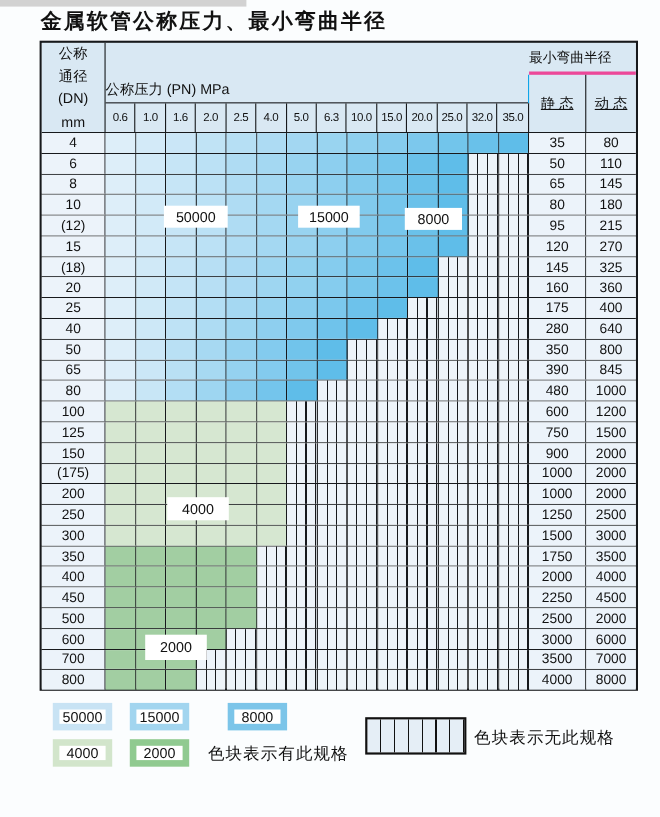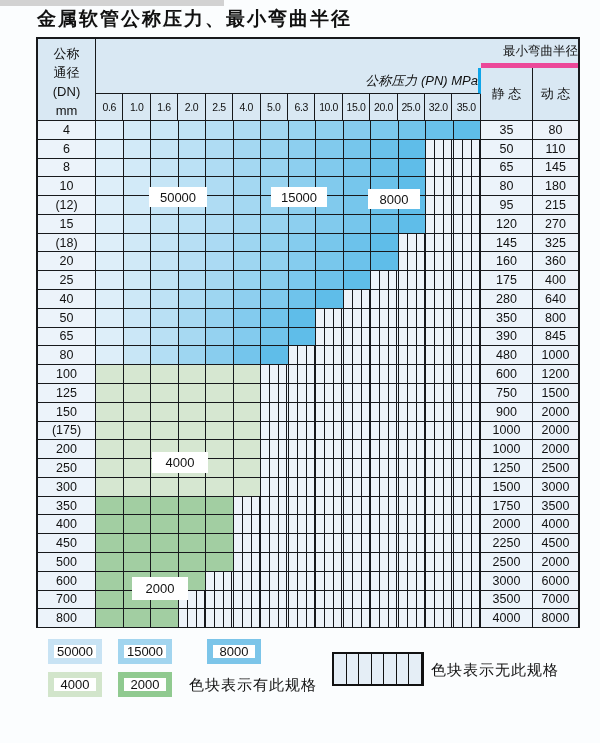--- a/index.html
+++ b/index.html
@@ -25,34 +25,34 @@
   }
   
   .header{
     display:grid;
     grid-template-columns:58px 385px 97px;
     grid-template-rows:29px 26px 26px;
     background:#d9e8f3;
     border-bottom:1px solid #17191c;
     box-sizing:border-box;
   }
-  .hcell{display:flex;align-items:center;justify-content:flex-end;font-size:13px;box-sizing:border-box;}
+  .hcell{display:flex;align-items:center;justify-content:space-between;font-size:13px;box-sizing:border-box;}
   .h-dn{grid-area:1/1/4/2;border-right:1px solid #17191c;flex-direction:column;line-height:19px;font-size:13px;}
   .h-bend{grid-area:1/2/2/3;border-right:1px solid #17191c;border-bottom:1px solid #17191c;}
-  .h-radius{grid-area:1/3/2/4;border-bottom:5px solid #ec4899;letter-spacing:0px;font-size:12.5px;}
-  .h-press{grid-area:2/2/3/3;border-right:3px solid #0ea5e9;border-bottom:1px solid #17191c;font-style:italic;}
+  .h-radius{grid-area:1/3/2/4;border-bottom:3px solid #ec4899;letter-spacing:0px;font-size:12.5px;}
+  .h-press{grid-area:2/2/3/3;border-right:1px solid #0ea5e9;border-bottom:1px solid #17191c;}
   .h-pcols{grid-area:3/2/4/3;border-right:1px solid #17191c;display:flex;}
   .pcell{
     width:27.5px;box-sizing:border-box;border-right:1px solid #17191c;
     display:flex;align-items:center;justify-content:center;
     font-size:10.5px;letter-spacing:-0.4px;
   }
   .pcell:last-child{border-right:none;}
   .h-sd{grid-area:2/3/4/4;display:flex;}
-  .h-static,.h-dynamic{display:flex;align-items:center;justify-content:center;font-size:13px;box-sizing:border-box;}
+  .h-static,.h-dynamic{display:flex;align-items:center;justify-content:center;font-size:13px;box-sizing:border-box;text-decoration:underline;}
   .h-static{width:52px;border-right:1px solid #17191c;}
   .h-dynamic{width:45px;}
   
   #rows{height:506px;display:flex;flex-direction:column;}
   .trow{flex:1;display:flex;border-bottom:1px solid #17191c;box-sizing:border-box;}
   .trow:last-child{border-bottom:none;}
   .cell{
     box-sizing:border-box;border-right:1px solid #17191c;
     display:flex;align-items:center;justify-content:center;
   }

